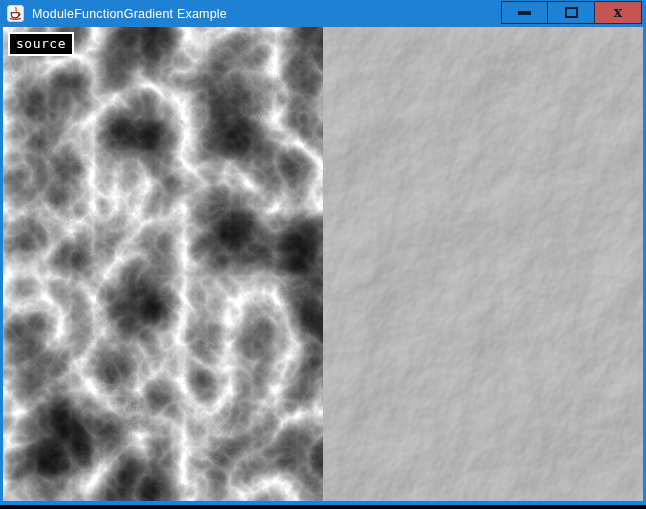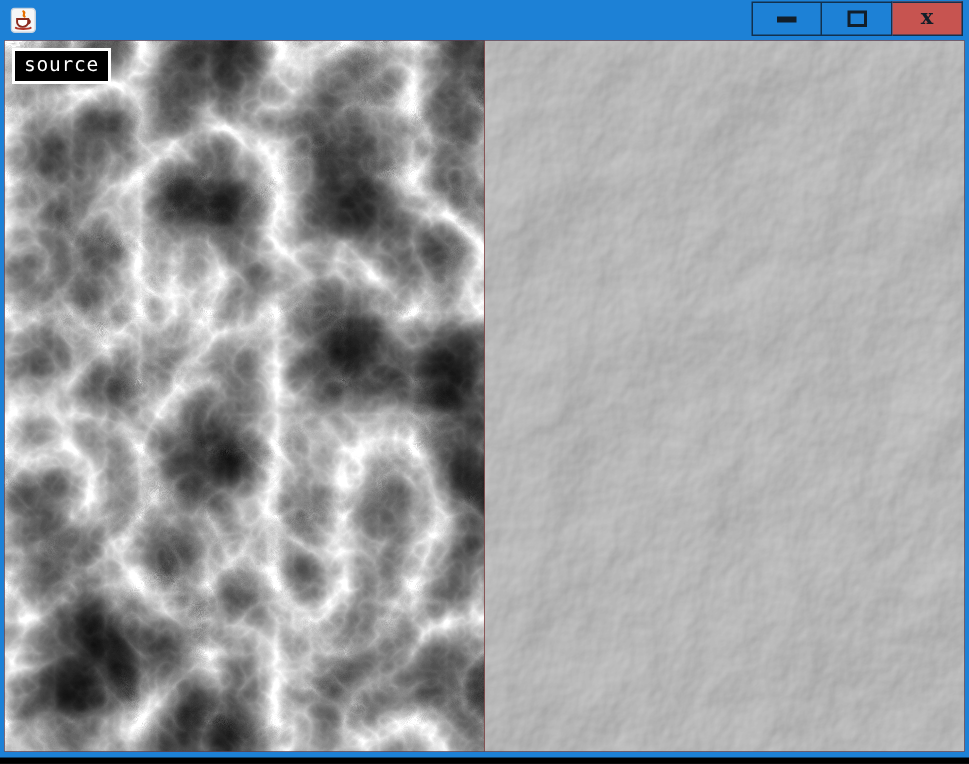--- a/index.html
+++ b/index.html
@@ -94,21 +94,21 @@
     width: 640px;
     height: 474px;
     display: flex;
     background: #444;
   }
   .panel {
     position: relative;
     width: 320px;
     height: 474px;
     overflow: hidden;
-    background: #7f1d1d;
+    background: #0c4a6e;
   }
   .panel svg.tex { display: block; }
   .img-label {
     position: absolute;
     top: 5px;
     background: var(--label_bg, #000);
     color: var(--label_text, #fff);
     border: 2px solid var(--label_border, #fff);
     padding: 2px 6px 3px 6px;
     font-size: 13px;
@@ -136,20 +136,21 @@
 <div class="window">
 
   <div class="titlebar">
     <svg class="app-icon" viewBox="0 0 17 17" width="17" height="17">
       <rect x="0.5" y="0.5" width="16" height="16" rx="2.5" fill="#f5f6f7" stroke="#c7d3df"></rect>
       <path d="M8.6 2.6 C10.4 3.6 7.6 4.6 9.4 6.1" fill="none" stroke="#e76f00" stroke-width="1.5" stroke-linecap="round"></path>
       <path d="M4.4 7.6 h7.4 v2.2 a3.7 3.1 0 0 1 -7.4 0 z" fill="#ffffff" stroke="#8a2b20" stroke-width="1.3"></path>
       <path d="M11.8 8.3 c1.6 0 1.6 2.4 -0.4 2.6" fill="none" stroke="#8a2b20" stroke-width="1.2"></path>
       <path d="M3.6 13.6 c1.6 0.9 8.2 0.9 9.8 0" fill="none" stroke="#b0362a" stroke-width="1.4" stroke-linecap="round"></path>
     </svg>
+    <span class="win-title">ModuleFunctionGradient Example</span>
 
     <div class="controls">
       <button class="ctl-btn">
         <span class="glyph-min"></span>
       </button>
       <button class="ctl-btn">
         <span class="glyph-max"></span>
       </button>
       <button class="ctl-btn close">
         <span class="glyph-close">x</span>

